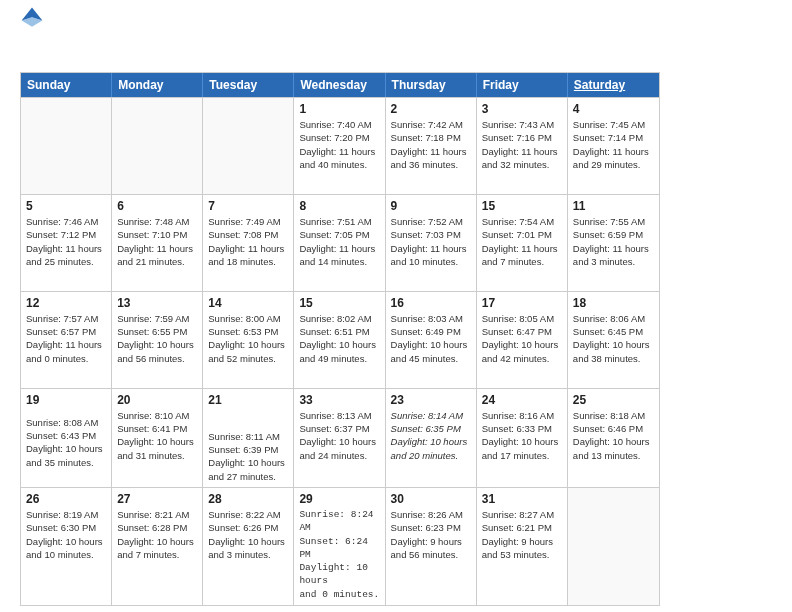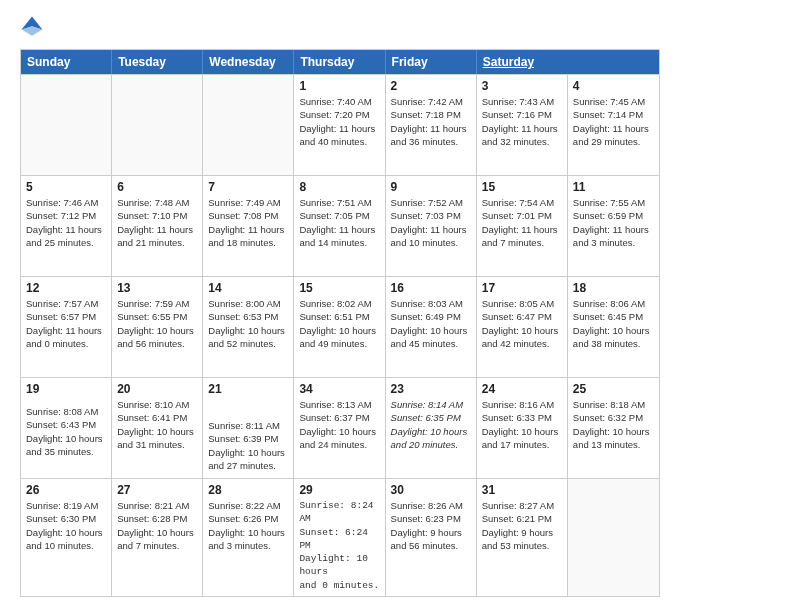--- a/index.html
+++ b/index.html
@@ -6,23 +6,24 @@
     body {
       font-family: Arial, sans-serif;
       background: #fff;
       width: 792px;
       height: 612px;
       overflow: hidden;
     }
     .page {
       width: 680px;
       height: 612px;
-      padding: 15px 20px;
+      padding: 6px 20px;
       display: flex;
       flex-direction: column;
+      gap: 32px;
     }
     .header {
       display: flex;
       justify-content: space-between;
       align-items: flex-start;
       margin-bottom: 10px;
     }
     .logo {
       display: flex;
       align-items: center;
@@ -136,20 +137,21 @@
     </div>
     <div class="title-block">
       <div class="month-title"></div>
       <div class="subtitle"></div>
     </div>
   </div>
 
   <div class="calendar">
     <div class="cal-header-row">
     <div class="cal-header-cell">Sunday</div>
+        <div class="cal-header-cell">Monday</div>
         <div class="cal-header-cell">Tuesday</div>
         <div class="cal-header-cell">Wednesday</div>
         <div class="cal-header-cell">Thursday</div>
         <div class="cal-header-cell">Friday</div>
         <div class="cal-header-cell">Saturday</div>
       </div>
     <div class="cal-body">
     <div class="cal-row">
           <div class="cal-cell empty"></div>
           <div class="cal-cell empty"></div>
@@ -301,21 +303,21 @@
 and 31 minutes.</div>
           </div>
           <div class="cal-cell">
             <div class="day-number">21</div>
             <div class="day-info" style="white-space: pre-line; margin-top: 23px;">Sunrise: 8:11 AM
 Sunset: 6:39 PM
 Daylight: 10 hours
 and 27 minutes.</div>
           </div>
           <div class="cal-cell">
-            <div class="day-number">34</div>
+            <div class="day-number">33</div>
             <div class="day-info" style="white-space: pre-line;">Sunrise: 8:13 AM
 Sunset: 6:37 PM
 Daylight: 10 hours
 and 24 minutes.</div>
           </div>
           <div class="cal-cell">
             <div class="day-number">23</div>
             <div class="day-info" style="white-space: pre-line; font-style: italic;">Sunrise: 8:14 AM
 Sunset: 6:35 PM
 Daylight: 10 hours
@@ -324,21 +326,21 @@
           <div class="cal-cell">
             <div class="day-number">24</div>
             <div class="day-info" style="white-space: pre-line;">Sunrise: 8:16 AM
 Sunset: 6:33 PM
 Daylight: 10 hours
 and 17 minutes.</div>
           </div>
           <div class="cal-cell">
             <div class="day-number">25</div>
             <div class="day-info" style="white-space: pre-line;">Sunrise: 8:18 AM
-Sunset: 6:32 PM
+Sunset: 6:46 PM
 Daylight: 10 hours
 and 13 minutes.</div>
           </div>
         </div>
         <div class="cal-row">
           <div class="cal-cell">
             <div class="day-number">26</div>
             <div class="day-info" style="white-space: pre-line;">Sunrise: 8:19 AM
 Sunset: 6:30 PM
 Daylight: 10 hours

